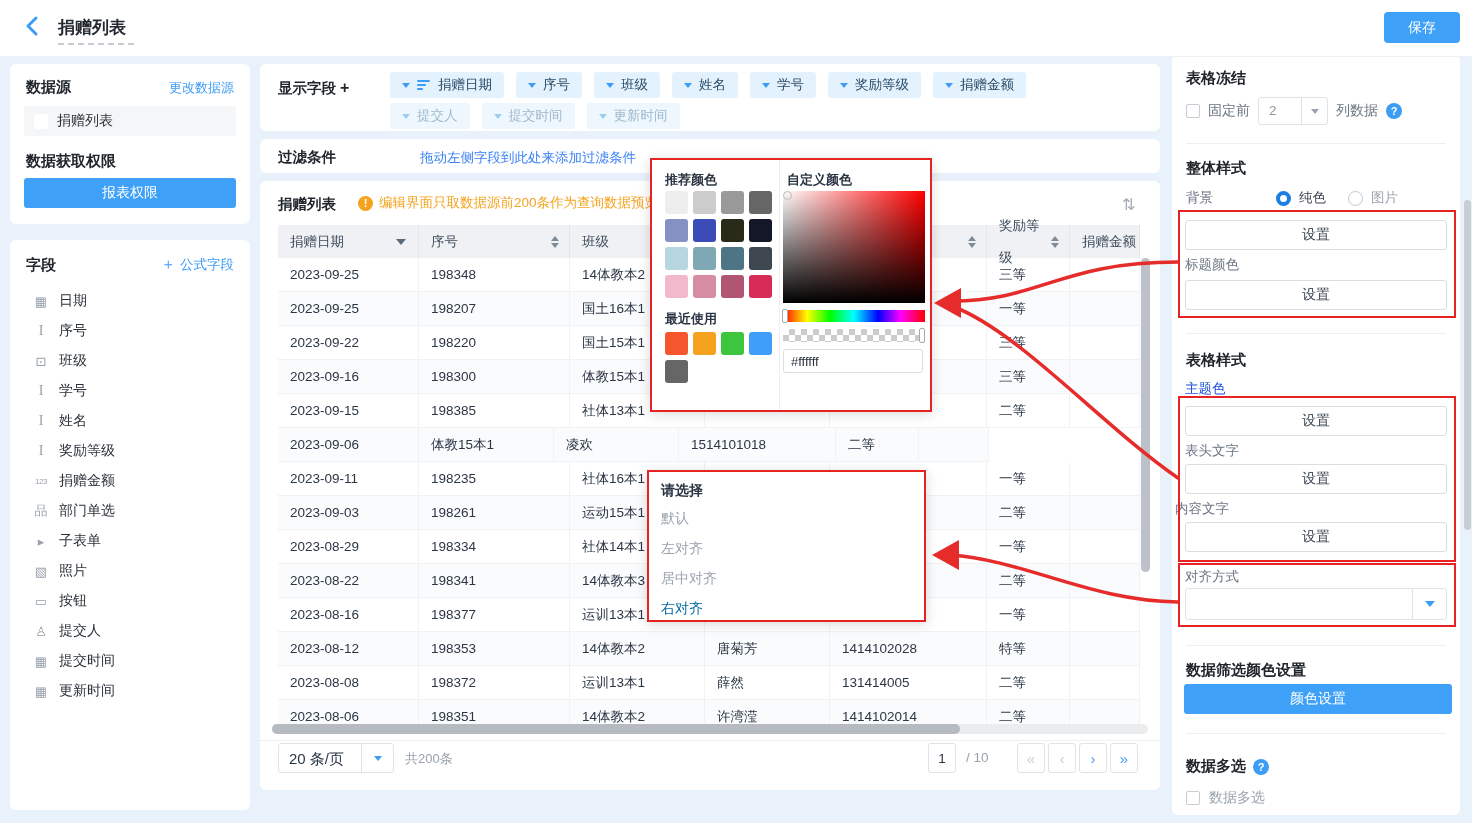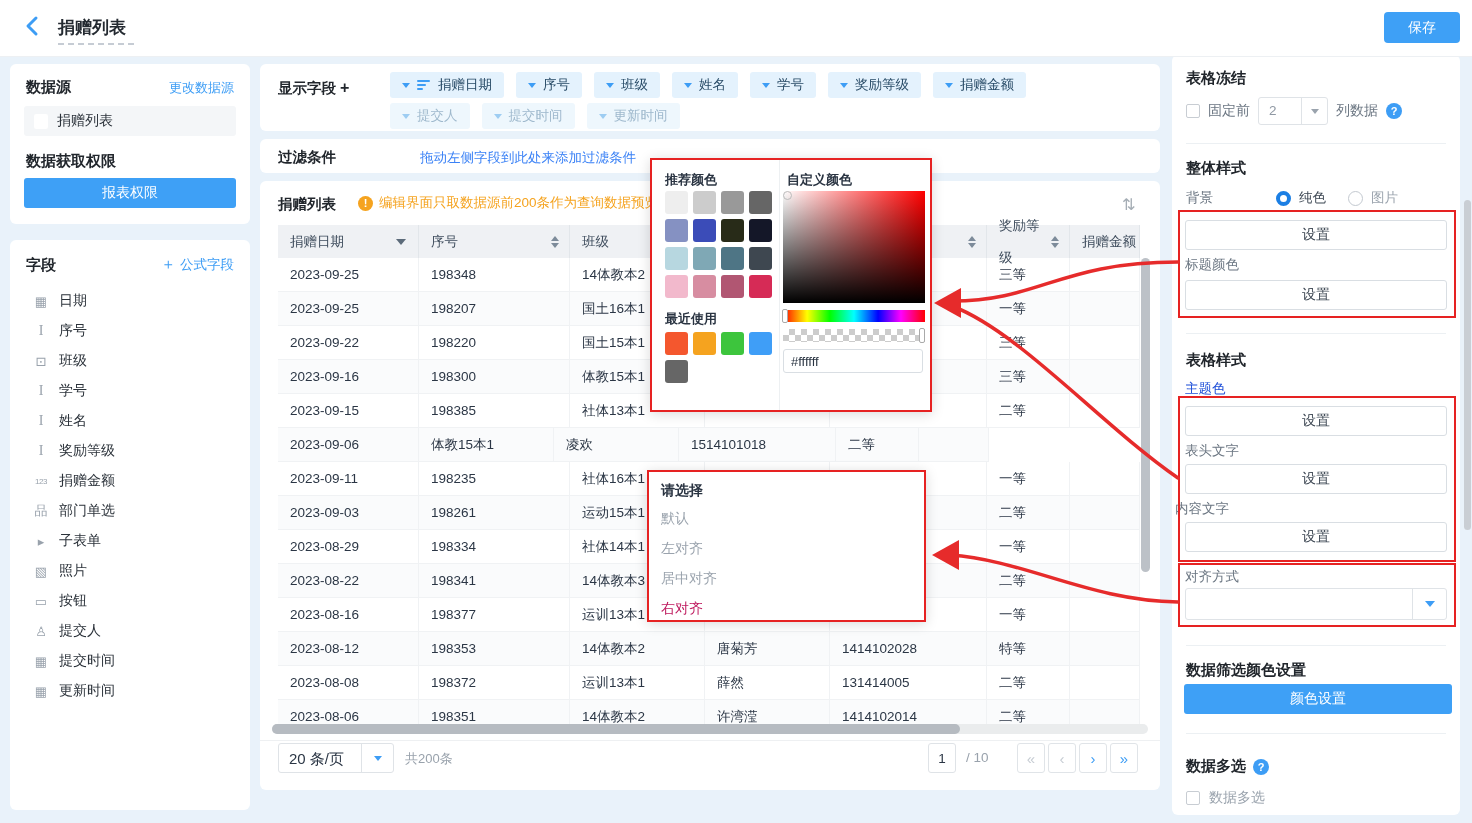--- a/index.html
+++ b/index.html
@@ -503,21 +503,21 @@
       <span style="position:absolute;left:7px;top:4px;font-size:13px;color:#2a3442;">#ffffff</span>
     </div>
   </div>
 
   <div class="abs" style="left:647px;top:470px;width:279px;height:152px;background:#fff;border:2px solid #e62222;box-shadow:0 2px 12px rgba(0,0,0,.15);z-index:50;">
     <div style="padding:10px 12px 4px;font-size:14px;font-weight:bold;color:#2a3442;">请选择</div>
     <div id="align-options">
         <div style="padding: 6px 12px; font-size: 14px; color: rgb(154, 163, 173); cursor: pointer;">默认</div>
         <div style="padding: 6px 12px; font-size: 14px; color: rgb(154, 163, 173); cursor: pointer;">左对齐</div>
         <div style="padding: 6px 12px; font-size: 14px; color: rgb(154, 163, 173); cursor: pointer;">居中对齐</div>
-        <div style="padding: 6px 12px; font-size: 14px; color: #be185d; cursor: pointer;">右对齐</div>
+        <div style="padding: 6px 12px; font-size: 14px; color: #0369a1; cursor: pointer;">右对齐</div>
       </div>
   </div>
 
   <svg class="abs" width="1472" height="823" style="left:0;top:0;z-index:60;pointer-events:none;">
     <path d="M1178 262 C1060 262 1040 301 952 301" fill="none" stroke="#e62b2b" stroke-width="3.5" stroke-linecap="round"></path>
     <path d="M952 306 C1020 332 1100 424 1178 478" fill="none" stroke="#e62b2b" stroke-width="3.5" stroke-linecap="round"></path>
     <polygon points="934,303 961,288 961,318" fill="#e62b2b"></polygon>
     <path d="M1178 602 C1090 601 1025 560 950 555" fill="none" stroke="#e62b2b" stroke-width="3.5" stroke-linecap="round"></path>
     <polygon points="932,555 959,540 959,570" fill="#e62b2b"></polygon>
   </svg>

